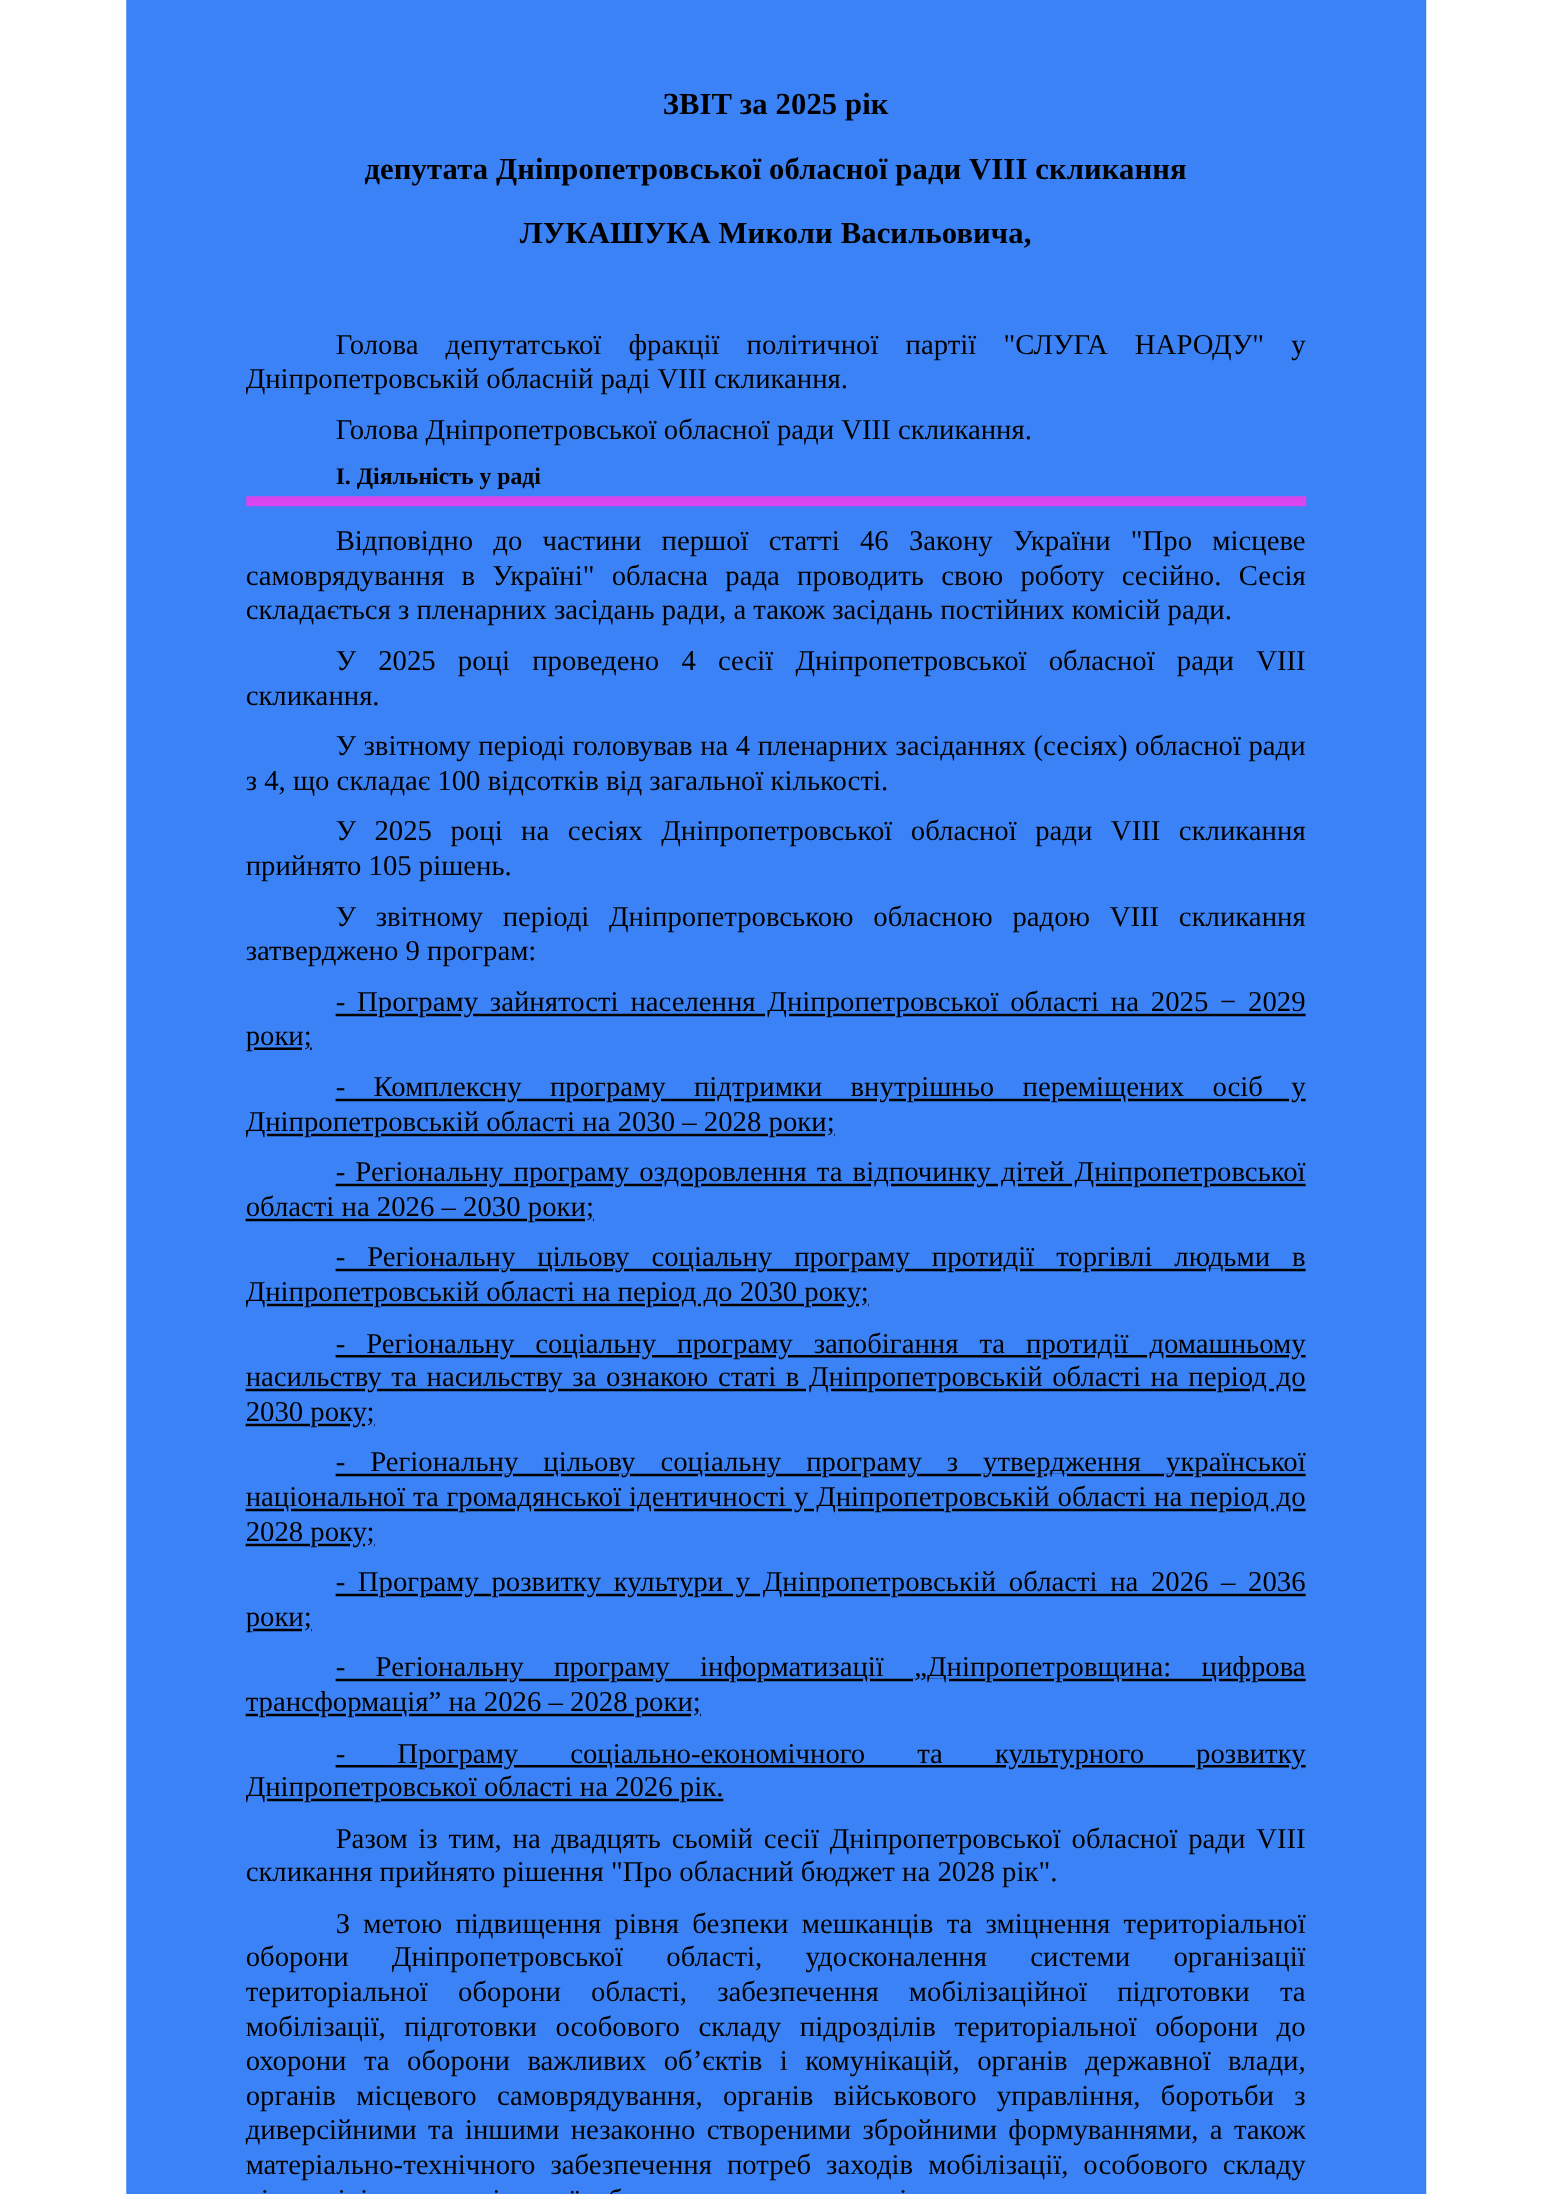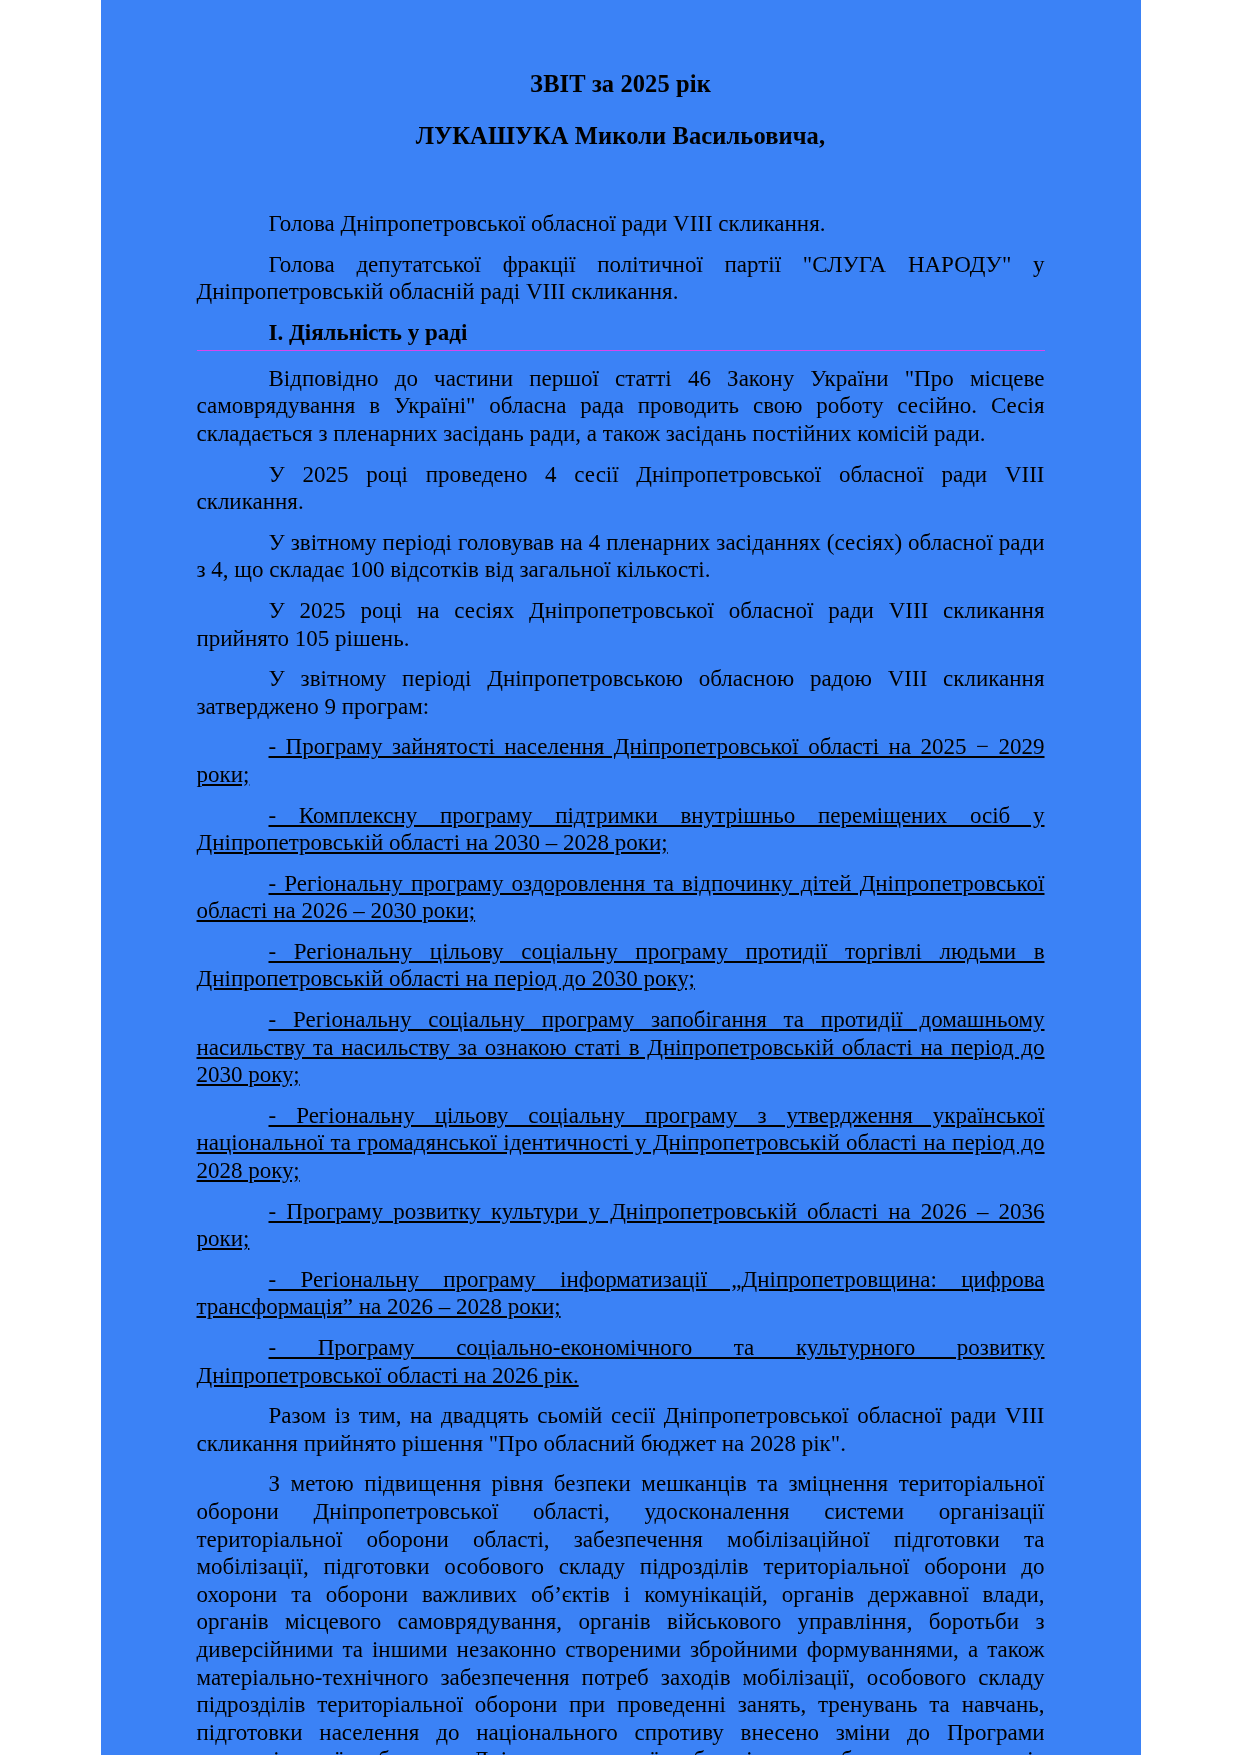--- a/index.html
+++ b/index.html
@@ -42,53 +42,54 @@
   p.body {
     font-size: 23px;
     line-height: 1.20;
     text-align: justify;
     text-indent: 72px;
     margin: 0 0 13px 0;
     hyphens: none;
   }
 
   .section-heading {
-    font-size: 23px;
+    font-size: 19px;
     font-weight: bold;
     text-indent: 72px;
     margin: 14px 0 0 0;
     padding-bottom: 4px;
-    border-bottom: 1px solid #d946ef;
+    border-bottom: 8px solid #d946ef;
   }
   .after-heading-gap { height: 14px; }
 
   p.listitem {
     font-size: 23px;
     line-height: 1.20;
     text-align: justify;
     text-indent: 72px;
     margin: 0 0 13px 0;
     text-decoration: underline;
   }
   p.last { margin-bottom: 0; }
 </style>
 </head>
 <body>
 
 <div class="page">
 
   <div class="title-block">
     <div class="title-line l1">ЗВІТ за 2025 рік</div>
+    <div class="title-line l2">депутата Дніпропетровської обласної ради VIII скликання</div>
     <div class="title-line l3">ЛУКАШУКА Миколи Васильовича,</div>
   </div>
 
   <div class="gap-after-title"></div>
 
+  <p class="body">Голова депутатської фракції політичної партії "СЛУГА НАРОДУ" у Дніпропетровській обласній раді VIII скликання.</p>
   <p class="body">Голова Дніпропетровської обласної ради VIII скликання.</p>
-  <p class="body">Голова депутатської фракції політичної партії "СЛУГА НАРОДУ" у Дніпропетровській обласній раді VIII скликання.</p>
 
   <div class="section-heading">I. Діяльність у раді</div>
   <div class="after-heading-gap"></div>
 
   <p class="body">Відповідно до частини першої статті 46 Закону України "Про місцеве самоврядування в Україні" обласна рада проводить свою роботу сесійно. Сесія складається з пленарних засідань ради, а також засідань постійних комісій ради.</p>
   <p class="body">У 2025 році проведено 4 сесії Дніпропетровської обласної ради VIII скликання.</p>
   <p class="body">У звітному періоді головував на 4 пленарних засіданнях (сесіях) обласної ради з 4, що складає 100 відсотків від загальної кількості.</p>
   <p class="body">У 2025 році на сесіях Дніпропетровської обласної ради VIII скликання прийнято 105 рішень.</p>
   <p class="body">У звітному періоді Дніпропетровською обласною радою VIII скликання затверджено 9 програм:</p>
 

